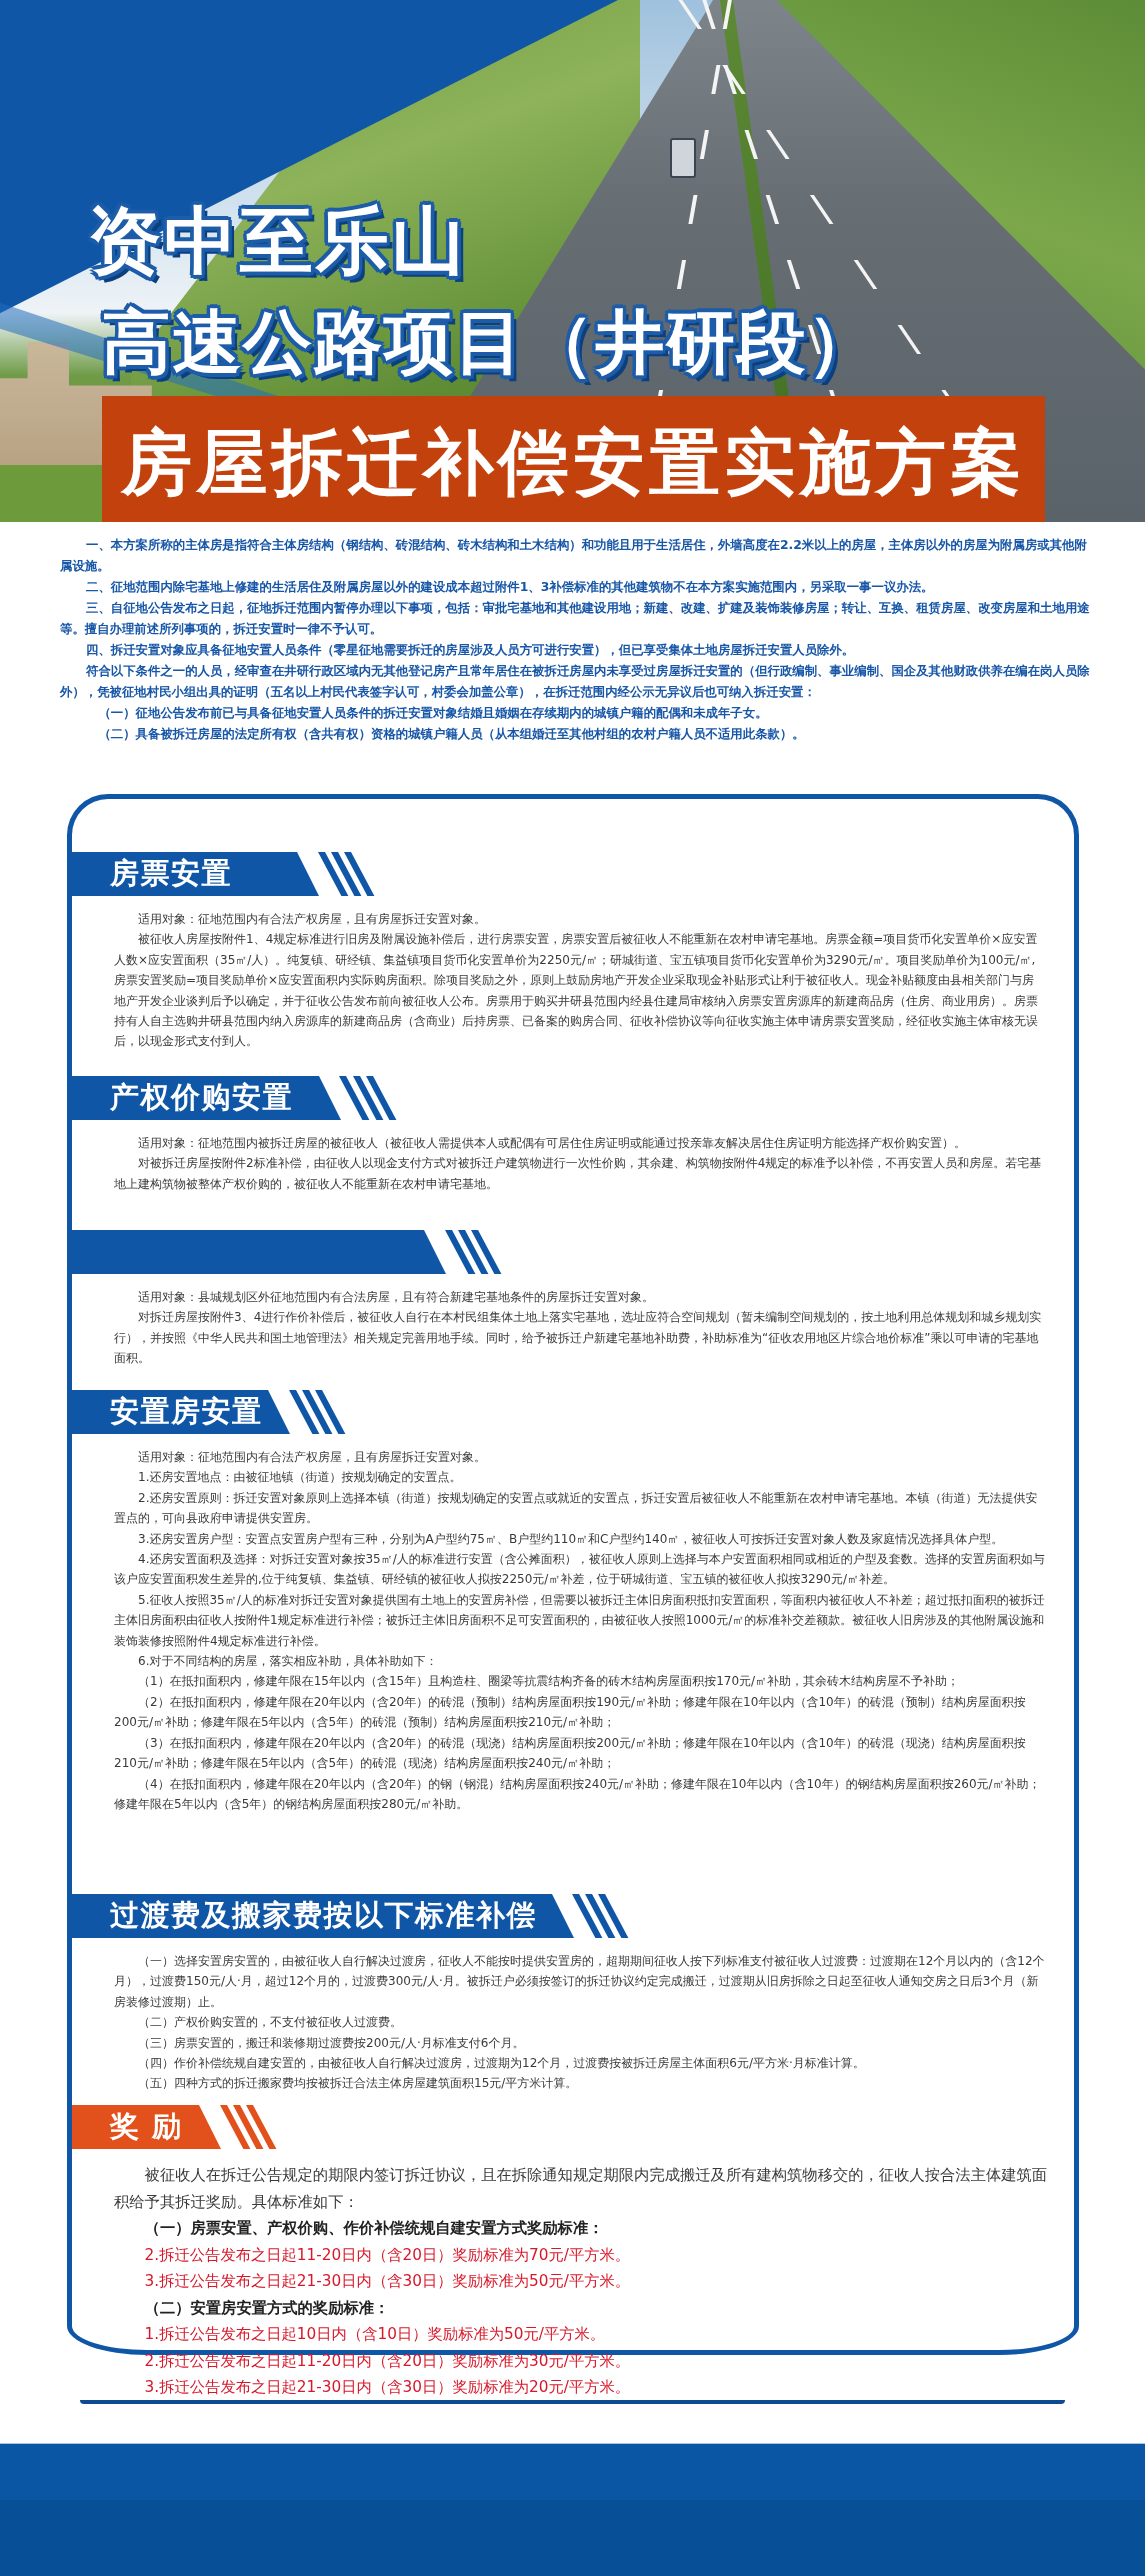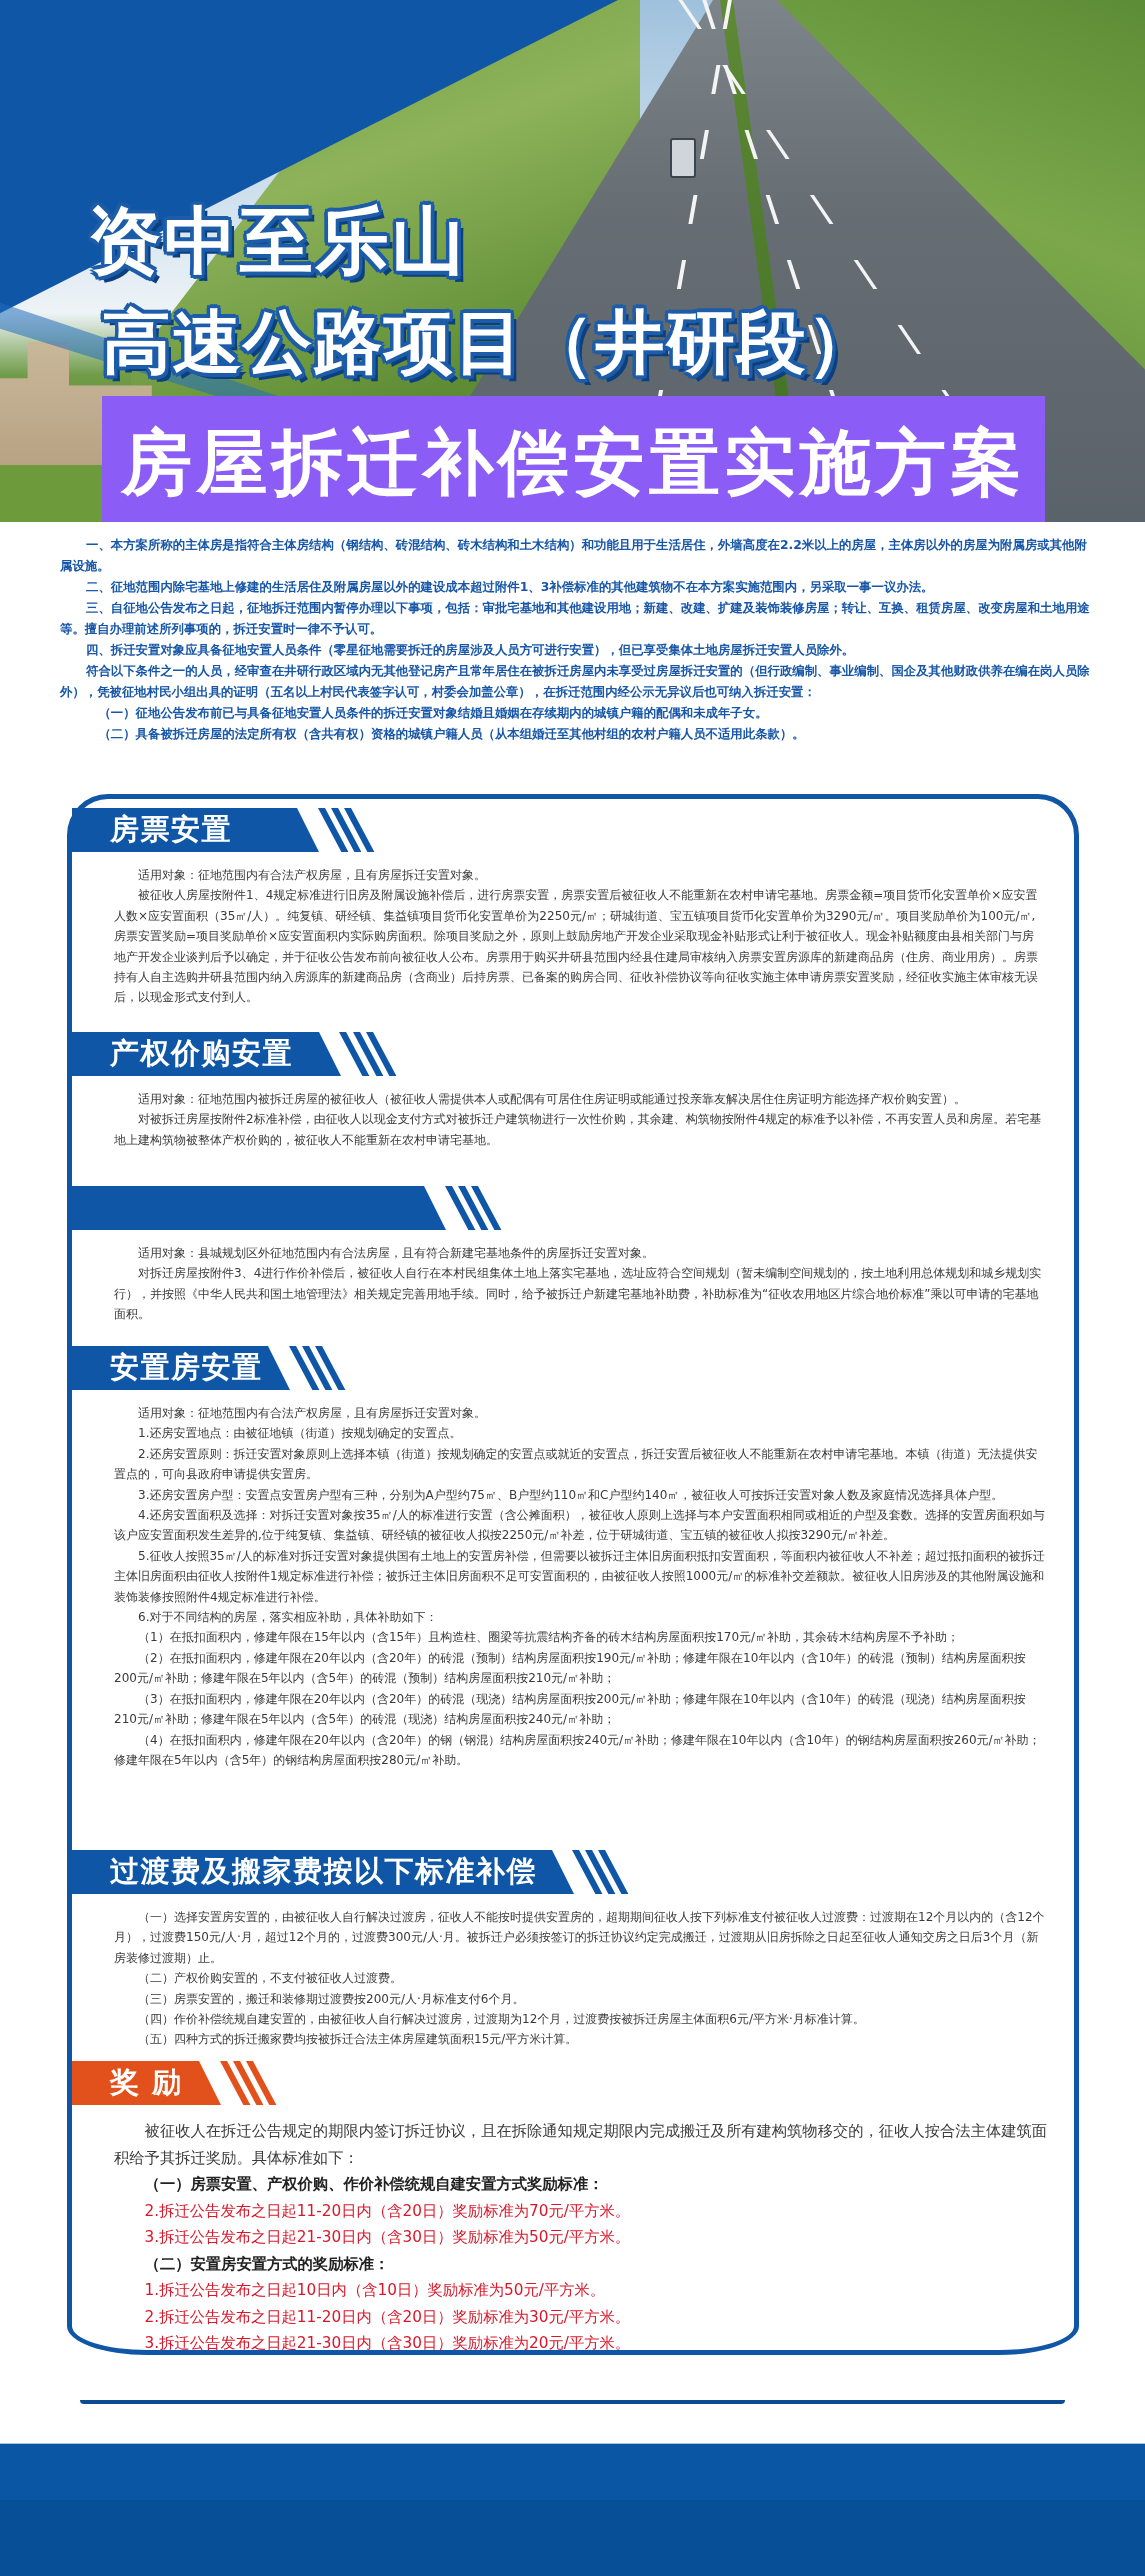--- a/index.html
+++ b/index.html
@@ -17,34 +17,34 @@
   .hero .houses { position: absolute; left: 0; top: 342px; width: 276px; height: 145px; background: linear-gradient(180deg, #c9b79a, #b59f80); clip-path: polygon(0 25%, 10% 25%, 10% 0, 25% 0, 25% 30%, 55% 30%, 55% 50%, 100% 50%, 100% 100%, 0 100%); }
   .hero .grass { position: absolute; left: 0; top: 465px; width: 436px; height: 58px; background: #6d9a3a; }
   .hero .blue-tri-top { position: absolute; left: 0; top: 0; width: 618px; height: 522px; background: #0f56a6; clip-path: polygon(0 0, 100% 0, 0 60%); }
   .hero .blue-tri-mid { position: absolute; left: 0; top: 0; width: 654px; height: 522px; background: rgba(35, 110, 190, 0.55); clip-path: polygon(0 58%, 0 63%, 95% 100%, 100% 100%); }
   .hero .car { position: absolute; left: 670px; top: 138px; width: 26px; height: 40px; background: #cfd5da; border-radius: 2.9px; border: 2.2px solid #3a4550; }
 
   .title-1, .title-2 { position: absolute; color: #ffffff; font-weight: 900; font-family: "DejaVu Sans", sans-serif;
     text-shadow: -3.6px 0 #1c5ca8, 3.6px 0 #1c5ca8, 0 -3.6px #1c5ca8, 0 3.6px #1c5ca8, -2.9px -2.9px #1c5ca8, 2.9px 2.9px #1c5ca8, -2.9px 2.9px #1c5ca8, 2.9px -2.9px #1c5ca8, 5.8px 5.8px 0 #0c3f7e; }
   .title-1 { left: 88px; top: 193px; font-size: 73px; letter-spacing: 2.9px; }
   .title-2 { left: 102px; top: 297px; font-size: 69px; letter-spacing: 1.5px; }
-  .title-bar { position: absolute; left: 102px; top: 396px; width: 943px; height: 134px; background: #8b5cf6; display: flex; align-items: center; justify-content: center; }
+  .title-bar { position: absolute; left: 102px; top: 396px; width: 943px; height: 134px; background: #c2410c; display: flex; align-items: center; justify-content: center; }
   .title-bar span { color: #fff; font-weight: 900; font-size: 71px; letter-spacing: 4.4px; }
 
   
   .intro { position: absolute; left: 60px; top: 534px; width: 1032px; color: #1857a8; font-weight: 700; font-size: 12.4px; line-height: 21px; }
   .intro p { text-indent: 2.1em; }
   .intro p.sub { text-indent: 3.1em; }
 
   
   .panel { position: absolute; left: 67px; top: 794px; width: 1012px; height: 1561px; border: 5.1px solid #0f56a6; border-radius: 41px 41px 80px 80px / 41px 41px 29px 29px; background: #fff; }
   .panel-shadow { position: absolute; left: 80px; top: 2400px; width: 985px; height: 4.4px; background: #0c4a92; border-radius: 0 0 14.5px 14.5px; }
 
   .sec { position: absolute; left: 72px; width: 1002px; }
-  .sec-head { position: relative; height: 44px; display: flex; align-items: center; }
+  .sec-head { position: relative; height: 44px; display: flex; align-items: center; margin-top: 44px; }
   .sec-head .band { position: absolute; left: 0; top: 0; height: 44px; background: #0f56a6; clip-path: polygon(0 0, calc(100% - 22px) 0, 100% 100%, 0 100%); }
   .sec-head .stripe { position: absolute; top: 0; width: 7.3px; height: 44px; background: #0f56a6; transform: skewX(28deg); transform-origin: top left; }
   .sec-head .label { position: relative; z-index: 2; padding-left: 38px; color: #fff; font-weight: 900; font-size: 29px; letter-spacing: 1.5px; }
   .sec-head.orange .band, .sec-head.orange .stripe { background: #e2501b; }
 
   .sec-body { padding: 13px 28px 0 42px; font-size: 12px; line-height: 20.4px; color: #3a3a3a; }
   .sec-body p { text-indent: 2em; }
   .reward-body { padding: 13px 20px 0 42px; font-size: 15.3px; line-height: 26.5px; color: #3a3a3a; }
   .reward-body p { text-indent: 2em; }
   .reward-body .sub-title { font-weight: 900; color: #222; text-indent: 2em; }

